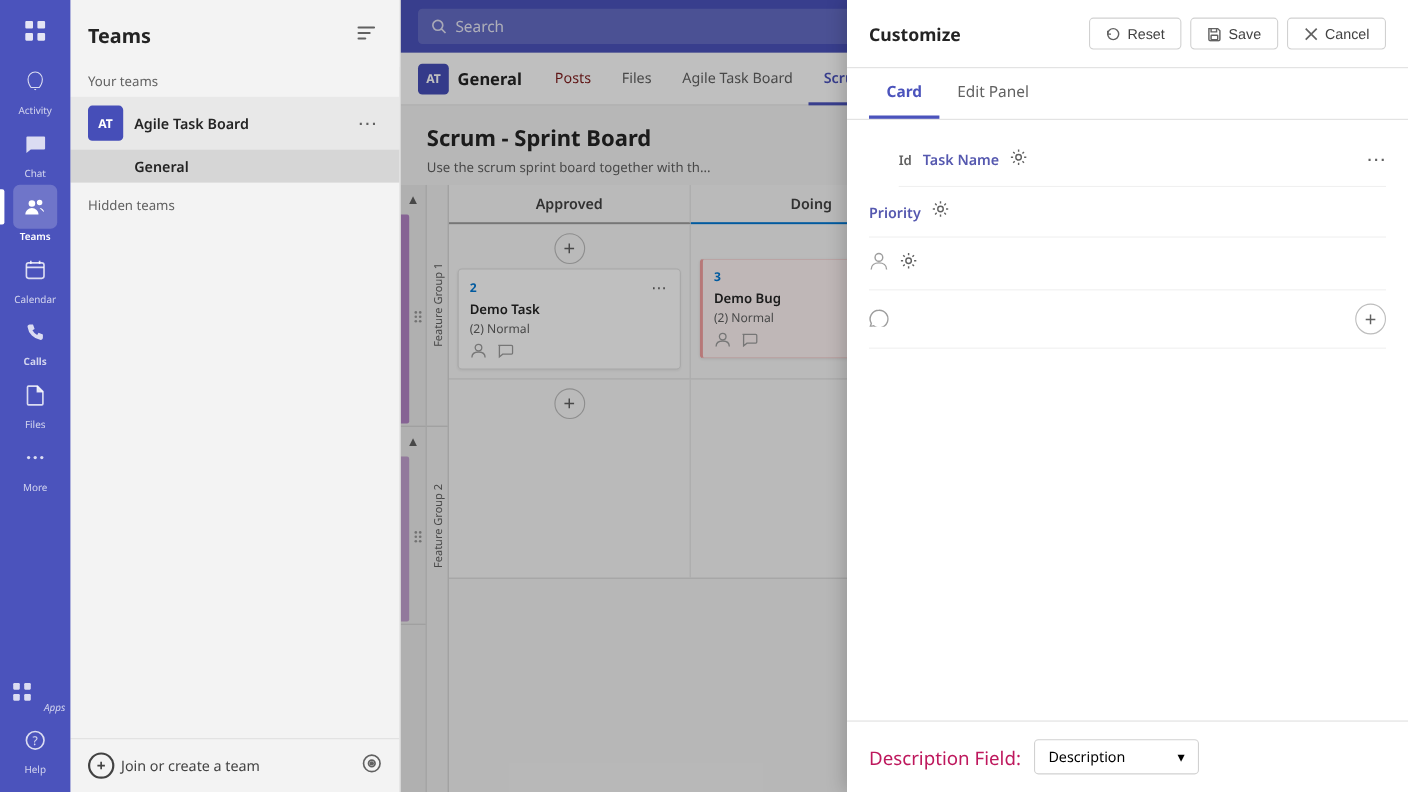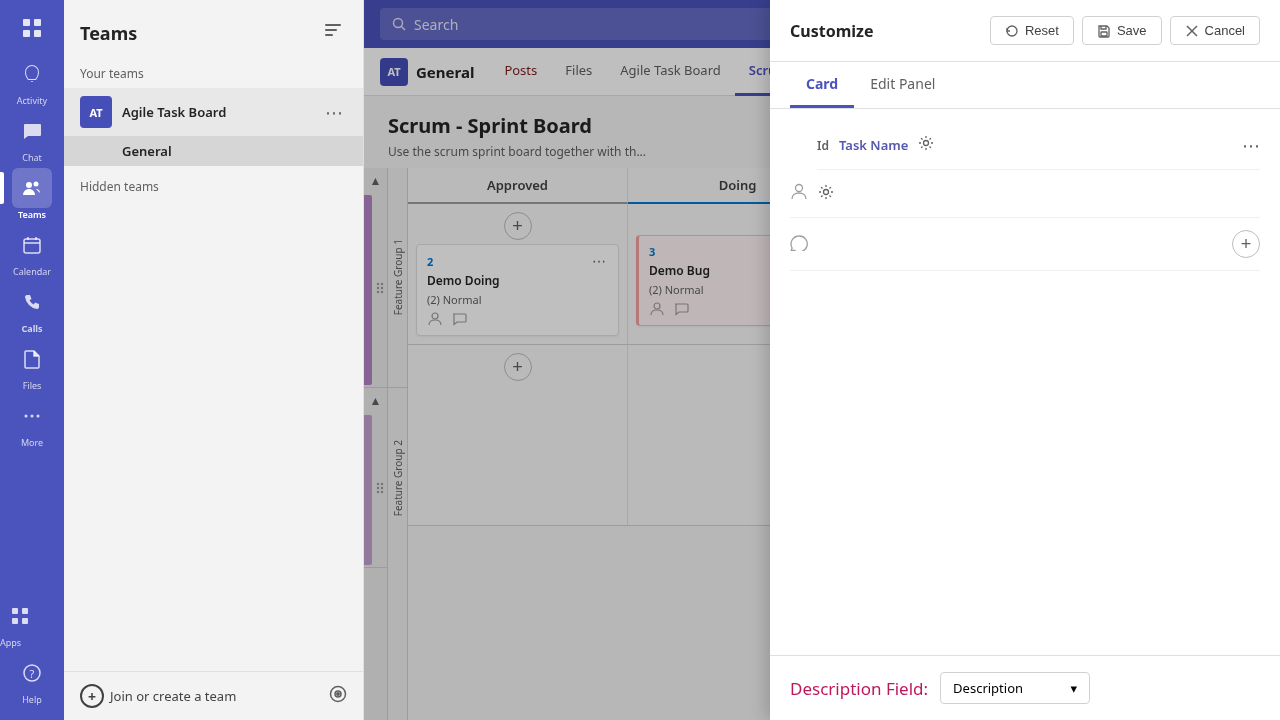--- a/index.html
+++ b/index.html
@@ -83,21 +83,21 @@
     <div style="width:40px;height:40px;display:flex;align-items:center;justify-content:center;border-radius:6px;cursor:pointer;color:rgba(255,255,255,0.8);">
       <svg width="20" height="20" viewBox="0 0 20 20" fill="currentColor">
           <circle cx="4" cy="10" r="1.5"></circle>
           <circle cx="10" cy="10" r="1.5"></circle>
           <circle cx="16" cy="10" r="1.5"></circle>
         </svg>
     </div>
     <span style="font-size:9px;color:rgba(255,255,255,0.75);">More</span>
   </div>
 
-  <div style="margin-top:auto;display:flex;flex-direction:column;align-items:flex-start;width:100%;padding:2px 0;">
+  <div style="margin-top:auto;display:flex;flex-direction:row;align-items:flex-end;width:100%;padding:2px 0;font-style:italic;">
     <div style="width:40px;height:40px;display:flex;align-items:center;justify-content:center;border-radius:6px;cursor:pointer;color:rgba(255,255,255,0.8);">
       <svg width="20" height="20" viewBox="0 0 20 20" fill="currentColor">
           <rect x="2" y="2" width="6" height="6" rx="1"></rect>
           <rect x="12" y="2" width="6" height="6" rx="1"></rect>
           <rect x="2" y="12" width="6" height="6" rx="1"></rect>
           <rect x="12" y="12" width="6" height="6" rx="1"></rect>
         </svg>
     </div>
     <span style="font-size:9px;color:rgba(255,255,255,0.75);">Apps</span>
   </div>
@@ -278,21 +278,21 @@
         <div style="display:flex; flex-shrink:0; border-bottom:1px solid #d1d1d1;">
 
           <div style="min-width:220px;width:220px;border-right:1px solid #e0e0e0;background:#f8f8f8;padding:4px;">
             <button style="width:28px;height:28px;border-radius:50%;border:1px solid #bdbdbd;background:none;color:#616161;font-size:18px;display:flex;align-items:center;justify-content:center;cursor:pointer;margin:4px auto;">+</button>
 
             <div style="margin:4px;background:white;border-radius:4px;border:1px solid #e0e0e0;padding:8px 10px;font-size:12px;box-shadow:0 1px 2px rgba(0,0,0,0.05);">
               <div style="display:flex;align-items:center;justify-content:space-between;margin-bottom:3px;">
                 <span style="font-size:11px;color:#0078d4;font-weight:700;">2</span>
                 <button style="background:none;border:none;color:#616161;cursor:pointer;font-size:14px;padding:0 2px;">⋯</button>
               </div>
-              <div style="font-size:12px;font-weight:600;color:#242424;margin-bottom:3px;">Demo Doing</div>
+              <div style="font-size:12px;font-weight:600;color:#242424;margin-bottom:3px;">Demo Task</div>
               <div style="font-size:11px;color:#616161;margin-bottom:4px;">(2) Normal</div>
               <div style="display:flex;align-items:center;gap:8px;">
                 <svg width="16" height="16" viewBox="0 0 16 16" fill="#9e9e9e">
                     <circle cx="8" cy="5" r="3" fill="none" stroke="#9e9e9e" stroke-width="1.2"></circle>
                     <path d="M2 14c0-3.3 2.7-5 6-5s6 1.7 6 5" fill="none" stroke="#9e9e9e" stroke-width="1.2"></path>
                   </svg>
                 <svg width="16" height="16" viewBox="0 0 16 16" fill="#9e9e9e">
                     <path d="M2 3h12a1 1 0 011 1v6a1 1 0 01-1 1H6l-3 2.5V4a1 1 0 011-1z" fill="none" stroke="#9e9e9e" stroke-width="1.2"></path>
                   </svg>
               </div>
@@ -385,20 +385,31 @@
           <span style="color:#616161;font-size:14px;cursor:pointer;">
             <svg width="16" height="16" viewBox="0 0 16 16" fill="none">
                 <circle cx="8" cy="8" r="2.5" stroke="#616161" stroke-width="1.3"></circle>
                 <path d="M8 1v2M8 13v2M1 8h2M13 8h2M3.1 3.1l1.4 1.4M11.5 11.5l1.4 1.4M3.1 12.9l1.4-1.4M11.5 4.5l1.4-1.4" stroke="#616161" stroke-width="1.3"></path>
               </svg>
           </span>
         </div>
         <span style="color:#616161;font-size:18px;cursor:pointer;">⋯</span>
       </div>
 
+      <div style="display:flex;align-items:center;justify-content:space-between;padding:12px 0;border-bottom:1px solid #f0f0f0;">
+        <div style="display:flex;align-items:center;gap:10px;">
+          <span style="font-size:13px;color:#5558af;font-weight:600;">Priority</span>
+          <span style="color:#616161;font-size:14px;cursor:pointer;">
+            <svg width="16" height="16" viewBox="0 0 16 16" fill="none">
+                <circle cx="8" cy="8" r="2.5" stroke="#616161" stroke-width="1.3"></circle>
+                <path d="M8 1v2M8 13v2M1 8h2M13 8h2M3.1 3.1l1.4 1.4M11.5 11.5l1.4 1.4M3.1 12.9l1.4-1.4M11.5 4.5l1.4-1.4" stroke="#616161" stroke-width="1.3"></path>
+              </svg>
+          </span>
+        </div>
+      </div>
 
       <div style="display:flex;align-items:center;justify-content:space-between;padding:12px 0;border-bottom:1px solid #f0f0f0;">
         <div style="display:flex;align-items:center;gap:10px;">
           <span style="color:#9e9e9e;">
             <svg width="18" height="18" viewBox="0 0 18 18" fill="none">
                 <circle cx="9" cy="6" r="3.5" stroke="#9e9e9e" stroke-width="1.3"></circle>
                 <path d="M2 17c0-3.9 3.1-6 7-6s7 2.1 7 6" stroke="#9e9e9e" stroke-width="1.3"></path>
               </svg>
           </span>
           <span style="color:#616161;font-size:14px;cursor:pointer;">

